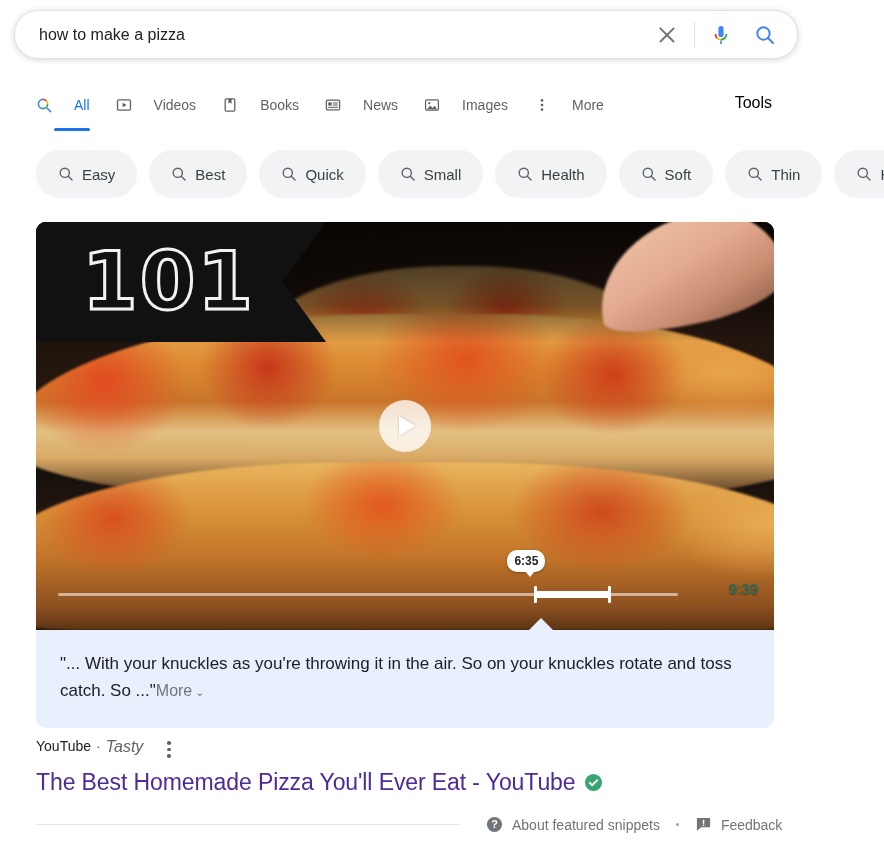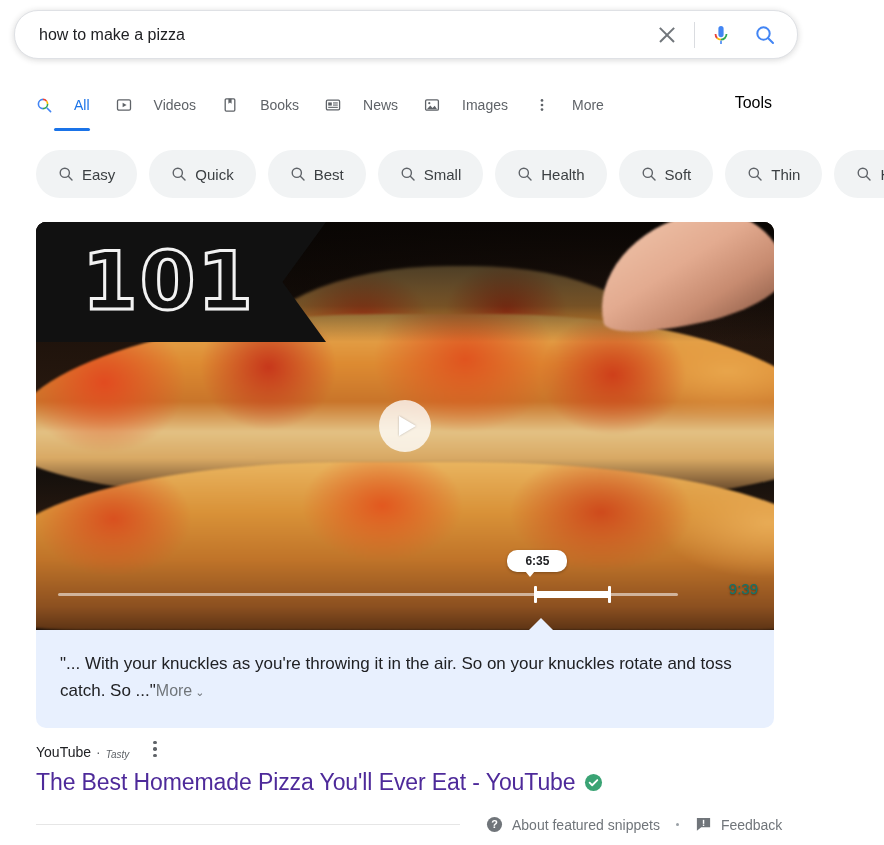--- a/index.html
+++ b/index.html
@@ -177,21 +177,21 @@
   .tickR { left: 78.6%; }
   .duration {
     position: absolute; right: 0; top: -2px;
     color: #0f766e; font-size: 15px; font-family: "Liberation Sans", sans-serif;
     text-shadow: 0 1px 2px rgba(0,0,0,.5);
   }
   .time-bubble {
     position: absolute; left: 64.2%; top: -32px;
     background: #ffffff; color: #202124;
     font-size: 12px; font-weight: 700;
-    padding: 4px 18px; border-radius: 10px;
+    padding: 4px 7px; border-radius: 10px;
     box-shadow: 0 1px 3px rgba(0,0,0,.3);
   }
   .time-bubble::after {
     content: ""; position: absolute; left: 18px; bottom: -5px;
     width: 0; height: 0;
     border-left: 5px solid transparent; border-right: 5px solid transparent;
     border-top: 6px solid #ffffff;
   }
 
   
@@ -212,24 +212,24 @@
     margin: 0;
   }
   .more {
     color: #70757a; font-size: 16px; cursor: pointer;
     white-space: nowrap;
   }
   .more .chev { font-size: 11px; margin-left: 3px; }
 
   
   .result { position: absolute; left: 36px; top: 738px; width: 760px; }
-  .srcline { display: flex; align-items: flex-end; height: 22px; }
+  .srcline { display: flex; align-items: flex-start; height: 22px; }
   .src-name { font-size: 14px; color: #202124; }
   .src-sep { font-size: 14px; color: #5f6368; margin: 0 5px; }
-  .src-sub { font-size: 10px; color: #5f6368; font-style: italic; }
+  .src-sub { font-size: 16px; color: #5f6368; font-style: italic; }
   .kebab { margin-left: 18px; display: flex; flex-direction: column; gap: 3px; cursor: pointer; padding: 3px 6px; }
   .kebab i { width: 3.5px; height: 3.5px; background: #5f6368; border-radius: 50%; display: block; }
   .res-title {
     display: flex; align-items: center; gap: 9px;
     margin-top: 8px;
   }
   .res-title a {
     font-size: 23px; color: #4e2a9a; text-decoration: none; cursor: pointer;
     line-height: 1.25; letter-spacing: -.1px;
   }
@@ -358,30 +358,30 @@
       </span>
       <span>Easy</span>
     </div>
     <div class="chip">
       <span class="chip-ico">
         <svg viewBox="0 0 16 16" width="16" height="16">
             <circle cx="6.8" cy="6.8" r="4.6" fill="none" stroke="#5f6368" stroke-width="1.4"></circle>
             <line x1="10.3" y1="10.3" x2="14" y2="14" stroke="#5f6368" stroke-width="1.4" stroke-linecap="round"></line>
           </svg>
       </span>
+      <span>Best</span>
+    </div>
+    <div class="chip">
+      <span class="chip-ico">
+        <svg viewBox="0 0 16 16" width="16" height="16">
+            <circle cx="6.8" cy="6.8" r="4.6" fill="none" stroke="#5f6368" stroke-width="1.4"></circle>
+            <line x1="10.3" y1="10.3" x2="14" y2="14" stroke="#5f6368" stroke-width="1.4" stroke-linecap="round"></line>
+          </svg>
+      </span>
       <span>Quick</span>
-    </div>
-    <div class="chip">
-      <span class="chip-ico">
-        <svg viewBox="0 0 16 16" width="16" height="16">
-            <circle cx="6.8" cy="6.8" r="4.6" fill="none" stroke="#5f6368" stroke-width="1.4"></circle>
-            <line x1="10.3" y1="10.3" x2="14" y2="14" stroke="#5f6368" stroke-width="1.4" stroke-linecap="round"></line>
-          </svg>
-      </span>
-      <span>Best</span>
     </div>
     <div class="chip">
       <span class="chip-ico">
         <svg viewBox="0 0 16 16" width="16" height="16">
             <circle cx="6.8" cy="6.8" r="4.6" fill="none" stroke="#5f6368" stroke-width="1.4"></circle>
             <line x1="10.3" y1="10.3" x2="14" y2="14" stroke="#5f6368" stroke-width="1.4" stroke-linecap="round"></line>
           </svg>
       </span>
       <span>Small</span>
     </div>

